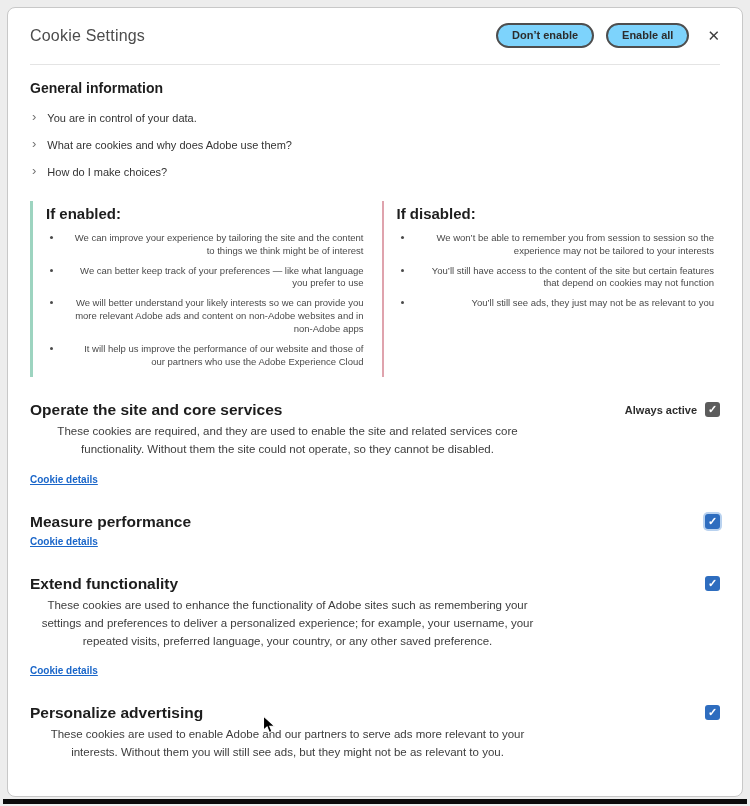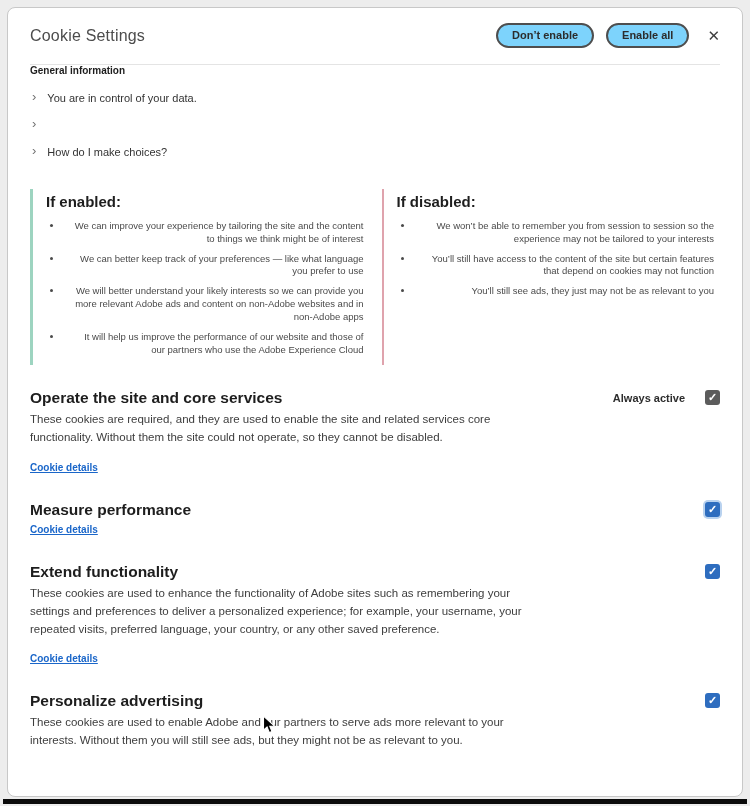--- a/index.html
+++ b/index.html
@@ -20,42 +20,42 @@
   .btn {
     border: 2px solid #4e4e4e; border-radius: 16px; padding: 5px 14px;
     font-size: 11px; font-weight: 700; color: #2c2c2c; background: #7dd3fc;
     margin-left: 12px; font-family: "Liberation Sans", sans-serif; cursor: pointer; line-height: 1;
   }
   .close { margin-left: 18px; font-size: 15px; color: #3f3f3f; cursor: pointer; line-height: 1; }
 
   .divider { border: 0; border-top: 1px solid #e4e4e4; margin-top: 16px; }
 
   
-  .section-heading { font-size: 10px; font-weight: 700; color: #1d1d1d; }
+  .section-heading { font-size: 14px; font-weight: 700; color: #1d1d1d; margin-top: 15px; }
   .accordion { margin-top: 8px; }
   .acc-row { display: flex; align-items: center; gap: 11px; padding: 7px 2px; cursor: pointer; }
   .chev { color: #717171; font-size: 13px; line-height: 1; transform: translateY(-1px); }
   .acc-label { font-size: 11px; color: #333; text-align: right; }
 
   
-  .comparison { display: flex; gap: 12px; margin-top: 24px; }
+  .comparison { display: flex; gap: 12px; margin-top: 16px; }
   .col { flex: 1; padding: 2px 6px 2px 13px; min-height: 158px; }
   .col.enabled  { border-left: 3px solid #9dd4c0; }
   .col.disabled { border-left: 2px solid #dfa3ad; }
   .col h3 { font-size: 15px; font-weight: 700; color: #1e1e1e; margin: 2px 0 10px; }
   .col ul { margin: 0; padding-left: 17px; }
   .col li { font-size: 9.5px; color: #4a4a4a; line-height: 1.35; margin-bottom: 7px; padding-left: 7px; text-align: right; }
 
   
   .categories { margin-top: 24px; }
   .category { position: relative; margin-bottom: 26px; }
   .cat-title { font-size: 15.5px; font-weight: 700; color: #1d1d1d; }
-  .cat-desc { font-size: 11.5px; color: #3d3d3d; line-height: 1.55; max-width: 515px; margin: 4px 0 10px; }
+  .cat-desc { font-size: 11.5px; color: #3d3d3d; line-height: 1.55; max-width: 515px; margin: 4px 0 10px; text-align: center; }
   .details-link { font-size: 10px; font-weight: 700; color: #1a66c9; text-decoration: underline; cursor: pointer; display: inline-block; }
-  .control { position: absolute; right: 0; top: 1px; display: flex; align-items: center; gap: 20px; }
+  .control { position: absolute; right: 0; top: 1px; display: flex; align-items: center; gap: 8px; }
   .always-label { font-size: 11px; font-weight: 700; color: #2d2d2d; }
   .checkbox {
     width: 15px; height: 15px; border-radius: 3px;
     display: inline-flex; align-items: center; justify-content: center; cursor: pointer;
   }
   .checkbox .check { color: #fff; font-size: 11px; font-weight: 700; line-height: 1; }
   .checkbox.dark { background: #5c5c5c; cursor: default; }
   .checkbox.blue { background: #2e6dbf; }
   .checkbox.focus { box-shadow: 0 0 0 2px #b9d2ef; }
 
@@ -78,20 +78,21 @@
 
     <div class="section-heading">General information</div>
 
     <div class="accordion">
       <div class="acc-row">
         <span class="chev">›</span>
         <span class="acc-label">You are in control of your data.</span>
       </div>
       <div class="acc-row">
         <span class="chev">›</span>
+        <span class="acc-label">What are cookies and why does Adobe use them?</span>
       </div>
       <div class="acc-row">
         <span class="chev">›</span>
         <span class="acc-label">How do I make choices?</span>
       </div>
     </div>
 
     <div class="comparison">
       <div class="col enabled">
         <h3>If enabled:</h3>

